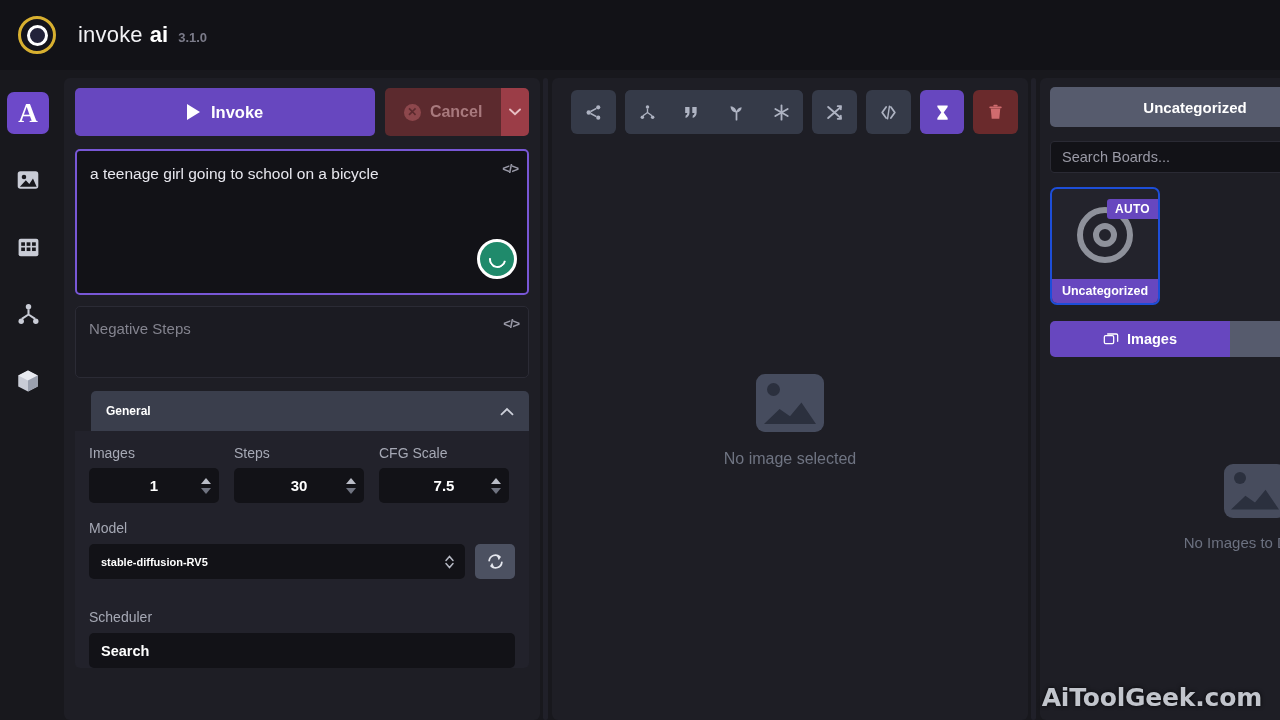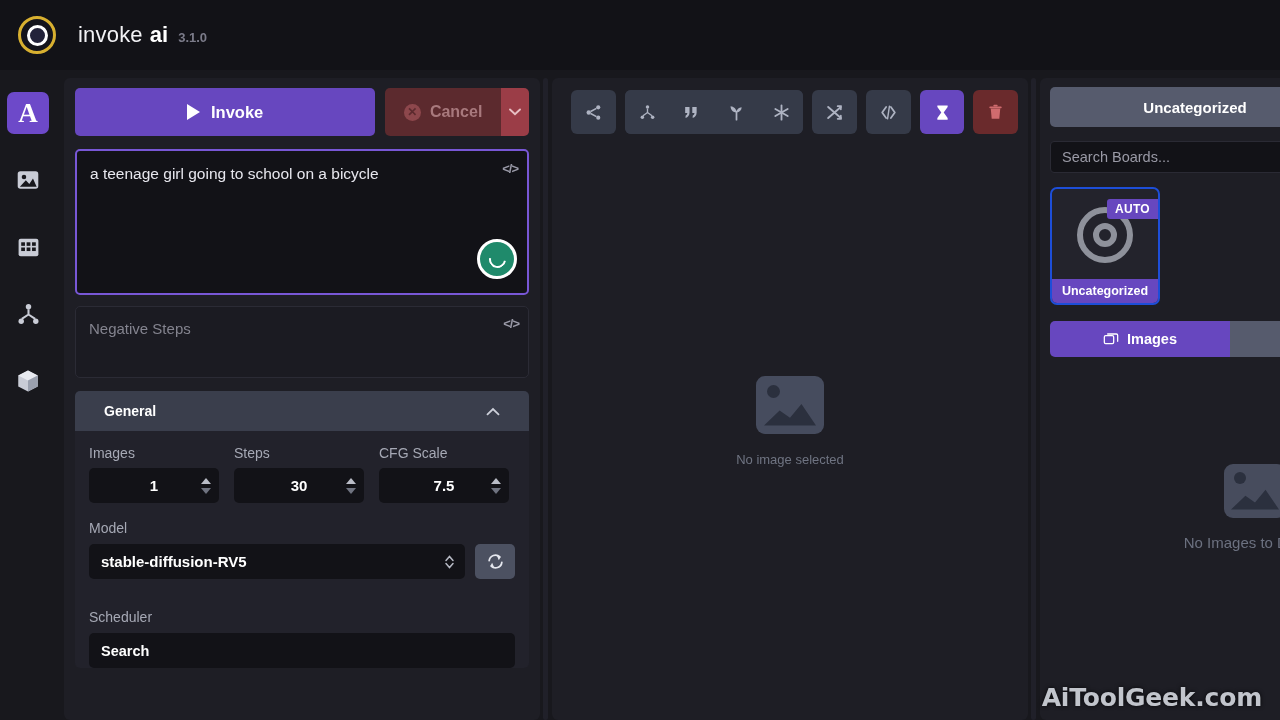--- a/index.html
+++ b/index.html
@@ -174,23 +174,24 @@
     transform: rotate(-35deg);
   }
 
   
   .accordion { margin-top: 13px; }
   .acc-head {
     background: #3a3e4c;
     border-radius: 5px 5px 0 0;
     height: 40px;
     display: flex; align-items: center; justify-content: space-between;
-    padding: 0 29px;
-    color: #ffffff; font-size: 14px; font-weight: 700;
+    padding: 0 15px;
+    color: #ffffff; font-size: 12px; font-weight: 700;
     cursor: pointer;
+    margin-left: 16px;
   }
   .acc-caret { color: #cdd0da; font-size: 12px; }
   .acc-body { background: #22222b; border-radius: 0 0 5px 5px; padding: 14px 14px 0 14px; }
 
   .field-row { display: flex; gap: 15px; }
   .field { display: flex; flex-direction: column; gap: 7px; }
   .field.w1 { width: 130px; }
   .fld-label { color: #a6a9b5; font-size: 14px; }
   .num-input {
     height: 35px; background: #121217; border-radius: 5px;
@@ -205,21 +206,21 @@
   }
   .spin .up, .spin .dn { width: 0; height: 0; cursor: pointer; }
   .spin .up { border-left: 5px solid transparent; border-right: 5px solid transparent; border-bottom: 6px solid #babdc7; }
   .spin .dn { border-left: 5px solid transparent; border-right: 5px solid transparent; border-top: 6px solid #6f7380; }
 
   .model-block { margin-top: 16px; }
   .model-row { display: flex; gap: 10px; align-items: center; margin-top: 7px; }
   .select-box {
     flex: 1; height: 35px; background: #121217; border-radius: 5px;
     display: flex; align-items: center; padding: 0 26px 0 12px;
-    color: #ffffff; font-size: 15px; font-weight: 700;
+    color: #ffffff; font-size: 11px; font-weight: 700;
     position: relative; cursor: pointer;
   }
   .select-caret {
     position: absolute; right: 10px; color: #b6b9c4; font-size: 10px; line-height: .9;
     display:flex; flex-direction:column;
   }
   .refresh-btn {
     width: 40px; height: 35px; background: #4c5161; border-radius: 5px;
     display: flex; align-items: center; justify-content: center;
     color: #e6e8ef; cursor: pointer;
@@ -255,21 +256,21 @@
   }
   .ph-img::before {
     content: ""; position: absolute; left: 11px; top: 9px;
     width: 13px; height: 13px; border-radius: 50%; background: #2b303e;
   }
   .ph-img::after {
     content: ""; position: absolute; left: 8px; bottom: 8px;
     width: 52px; height: 24px; background: #2b303e;
     clip-path: polygon(0% 100%, 30% 38%, 50% 68%, 72% 10%, 100% 100%);
   }
-  .ph-text { color: #6f7482; font-size: 13px; }
+  .ph-text { color: #6f7482; font-size: 16px; }
 
   
   .board-head {
     height: 40px; background: #565b6d; border-radius: 5px;
     display: flex; align-items: center; justify-content: center;
     color: #ffffff; font-size: 15px; font-weight: 700;
     cursor: pointer;
     width: 290px;
   }
   .search-wrap { margin-top: 14px; }

